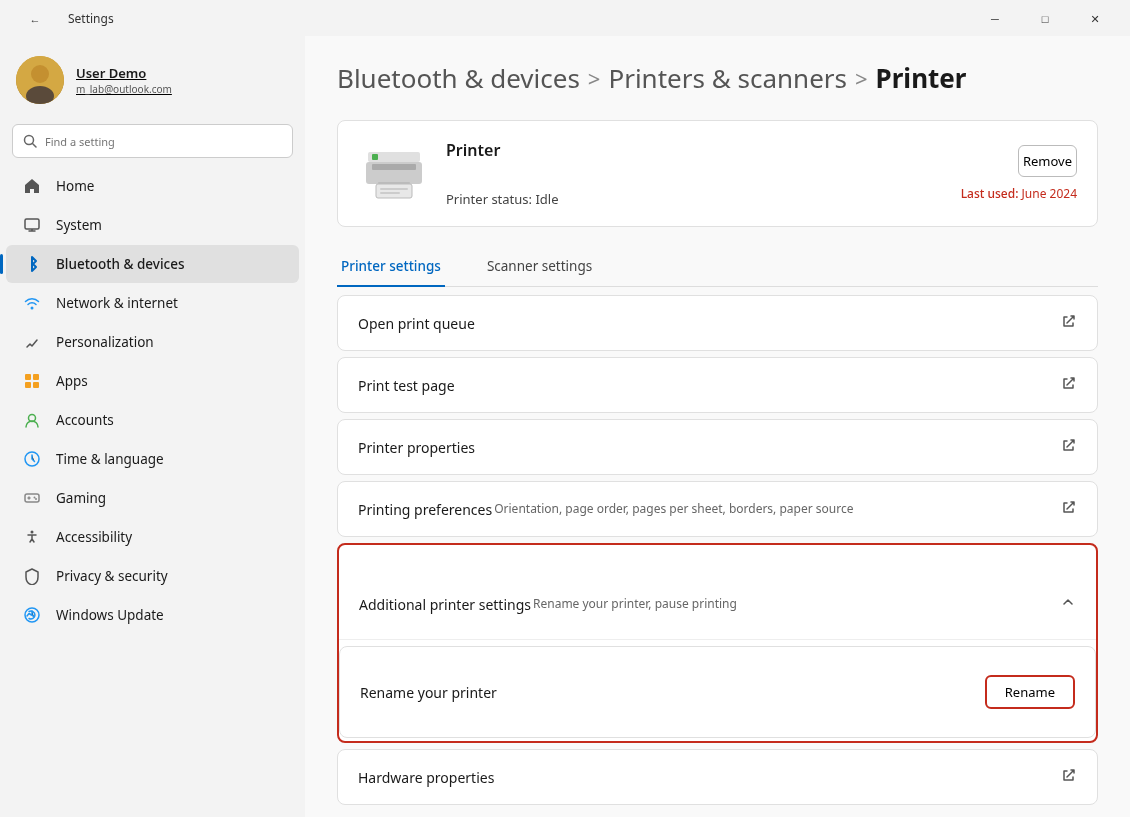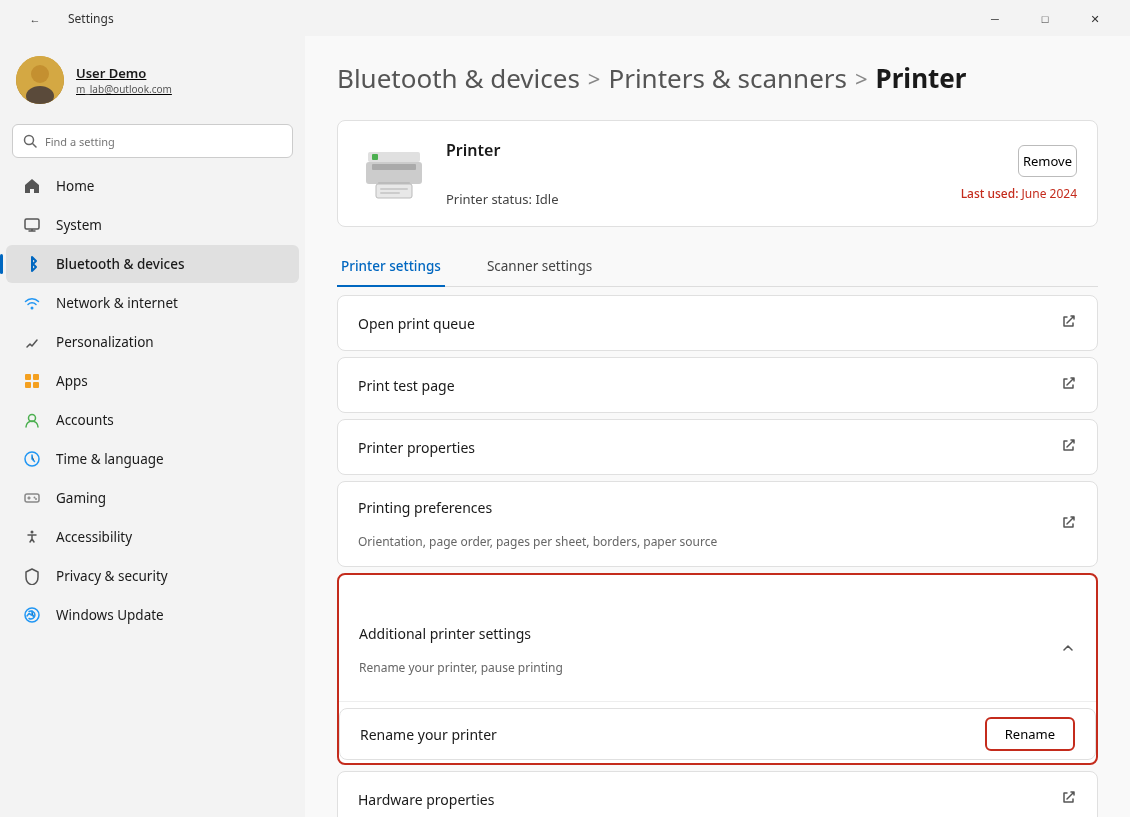--- a/index.html
+++ b/index.html
@@ -258,21 +258,21 @@
       background: white;
       border: 1px solid #e0e0e0;
       border-radius: 8px;
       padding: 16px 20px;
       margin-bottom: 6px;
       display: flex;
       align-items: center;
       justify-content: space-between;
       cursor: pointer;
     }
-    .setting-row-text { display: flex; flex-direction: column; gap: 16px; }
+    .setting-row-text { display: flex; flex-direction: row; gap: 2px; }
     .setting-row-label { font-size: 14px; color: #1a1a1a; }
     .setting-row-desc { font-size: 12px; color: #666; }
     .external-link-icon { color: #555; font-size: 16px; }
 
     
     .setting-row-expanded {
       background: white;
       border: 2px solid #c42b1c;
       border-radius: 8px;
       margin-bottom: 2px;
@@ -289,21 +289,21 @@
     .chevron-up { font-size: 14px; color: #555; }
 
     
     .sub-rows {
       border-top: 1px solid #eee;
     }
     .sub-row {
       background: white;
       border: 1px solid #e0e0e0;
       border-radius: 8px;
-      padding: 8px 20px;
+      padding: 28px 20px;
       margin: 6px 0;
       display: flex;
       align-items: center;
       justify-content: space-between;
     }
     .sub-row-label { font-size: 14px; color: #1a1a1a; }
     .action-btn {
       padding: 6px 18px;
       border: 1px solid #bbb;
       border-radius: 6px;

